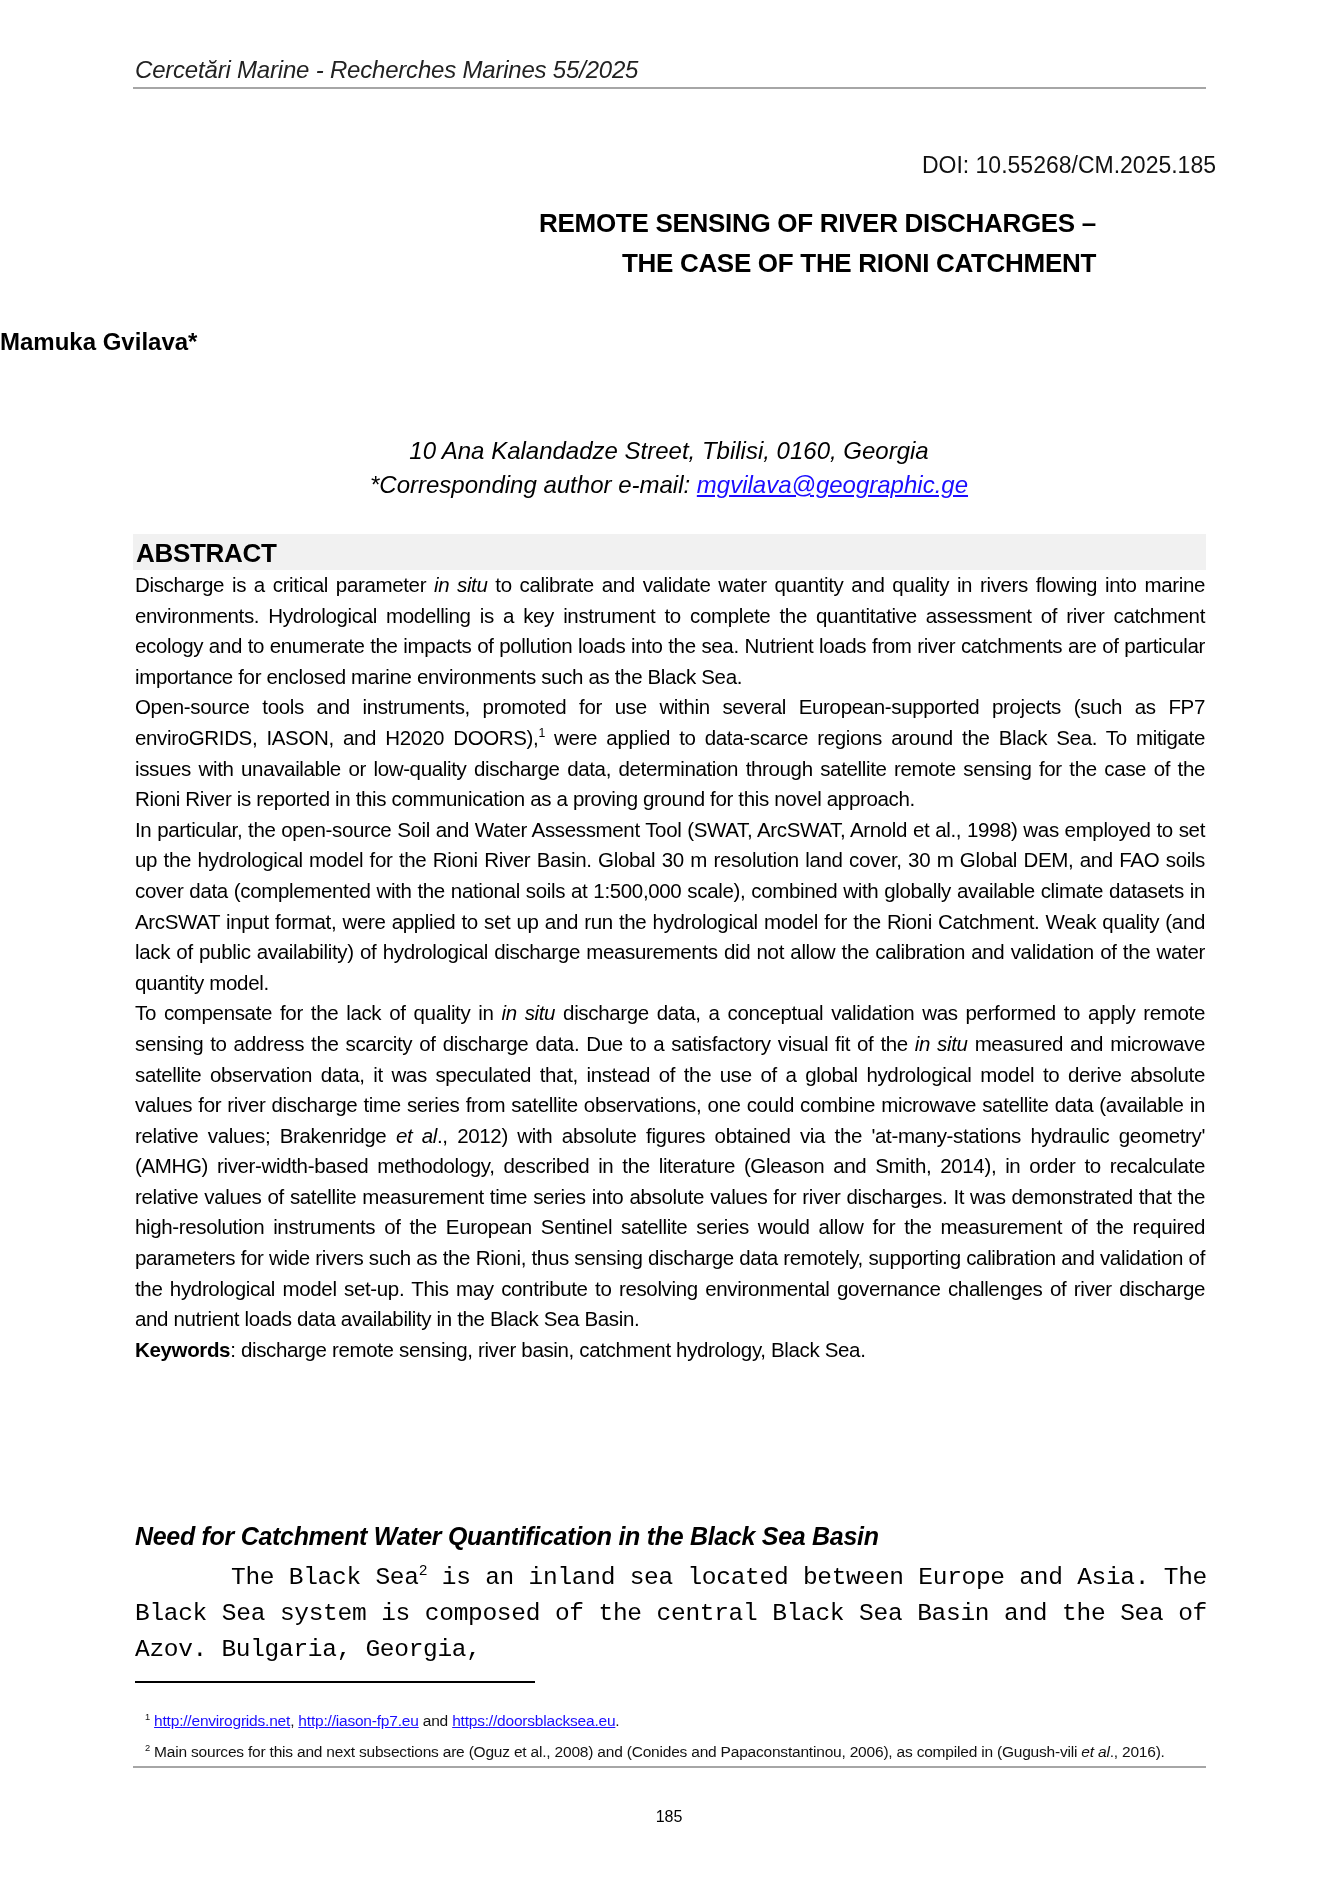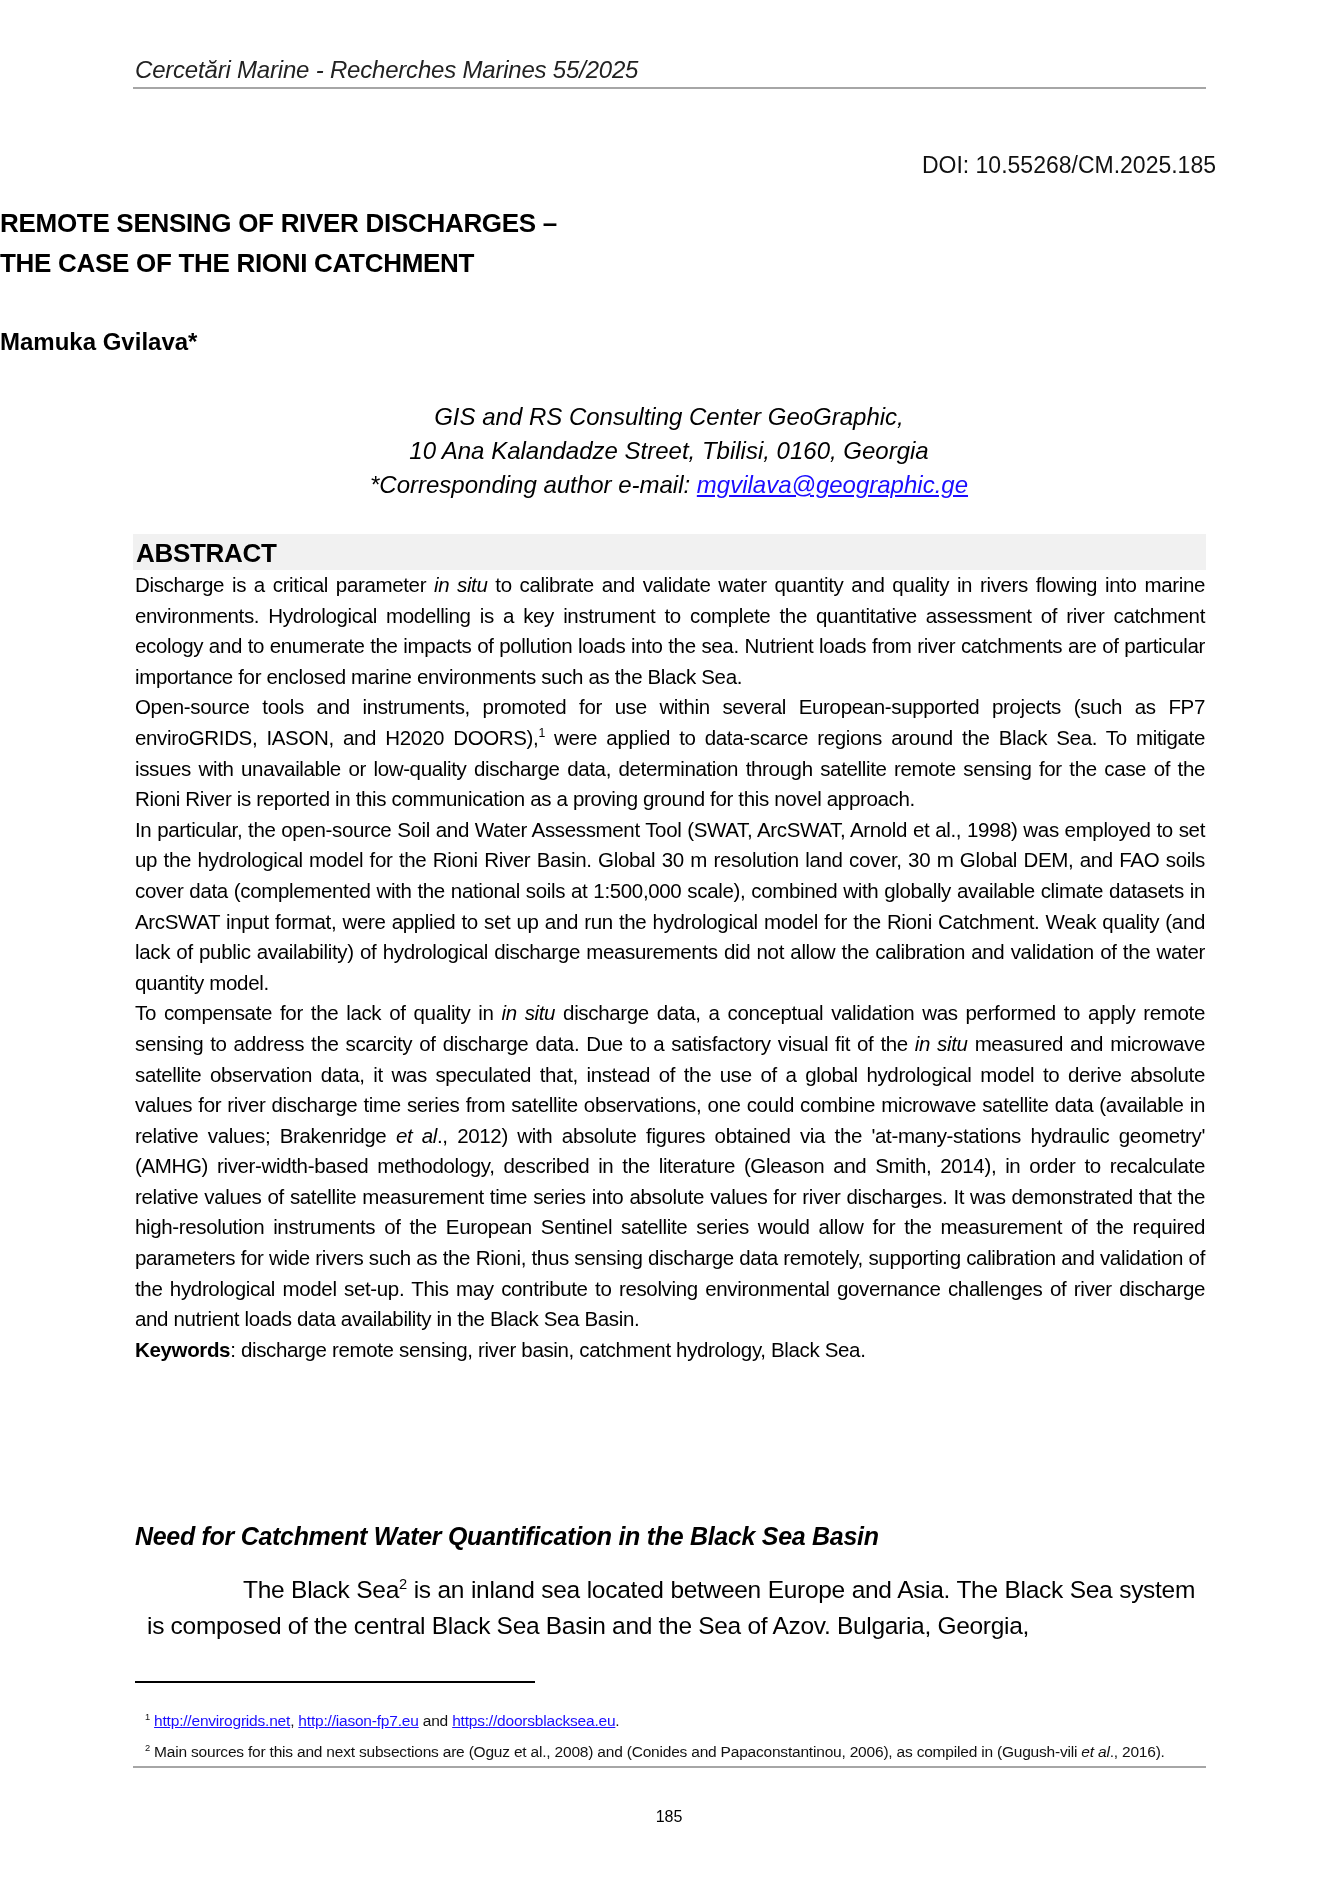--- a/index.html
+++ b/index.html
@@ -5,21 +5,21 @@
   html, body { margin: 0; padding: 0; background: #ffffff; }
   body { width: 1338px; height: 1889px; position: relative; overflow: hidden;
          font-family: "Liberation Sans", sans-serif; color: #000; }
   .page { position: absolute; left: 0; top: 0; width: 1338px; height: 1889px; padding-left: 20px; }
 
   .running-head { position: absolute; left: 135px; top: 56px; font-size: 24px; font-style: italic; color: #222; letter-spacing: -0.2px; }
   .head-rule { position: absolute; left: 133px; top: 87px; width: 1073px; height: 2px; background: #a6a6a6; }
 
   .doi { position: absolute; right: 142px; top: 152px; font-size: 23px; color: #111; }
 
-  .title { position: absolute; left: 0; width: 1096px; text-align: left; font-weight: bold; font-size: 26px; letter-spacing: -0.3px; }
+  .title { position: absolute; left: 0; width: 1096px; text-align: right; font-weight: bold; font-size: 26px; letter-spacing: -0.3px; }
   .title.l1 { top: 208px; }
   .title.l2 { top: 248px; }
 
   .author { position: absolute; left: 0; width: 1338px; text-align: left; top: 328px; font-size: 24px; font-weight: bold; }
 
   .aff { position: absolute; left: 0; width: 1338px; text-align: center; font-size: 24px; font-style: italic; }
   .aff.l1 { top: 403px; }
   .aff.l2 { top: 437px; }
   .aff.l3 { top: 471px; }
   .aff a { color: #1a0dff; text-decoration: underline; }
@@ -28,21 +28,21 @@
   .section-bar span { position: absolute; left: 3px; top: 4px; font-size: 26px; font-weight: bold; letter-spacing: -0.3px; }
   .abstract-bar { top: 534px; }
   .intro-bar { top: 1484px; }
 
   .abstract { position: absolute; left: 135px; top: 570px; width: 1070px; font-size: 20.5px; line-height: 30.6px; text-align: justify; letter-spacing: -0.35px; }
   .abstract p { margin: 0; }
 
   .subhead { position: absolute; left: 135px; top: 1522px; font-size: 25px; font-style: italic; font-weight: bold; letter-spacing: -0.3px; }
 
   .intro-text { position: absolute; left: 135px; top: 1560px; width: 1072px; font-size: 24.5px; line-height: 36px; text-align: justify; letter-spacing: -0.3px; }
-  .intro-text p { margin: 12px; text-indent: 96px; }
+  .intro-text p { margin: 0; text-indent: 96px; font-family: Liberation Mono, monospace; }
 
   sup { font-size: 60%; line-height: 0; vertical-align: super; }
 
   .fn-rule { position: absolute; left: 135px; top: 1681px; width: 400px; height: 2px; background: #000; }
   .footnotes { position: absolute; left: 135px; top: 1700px; width: 1070px; font-size: 15.5px; line-height: 21px; color: #111; letter-spacing: -0.2px; }
   .footnotes p { margin: 10px; }
   .footnotes a { color: #1a0dff; text-decoration: underline; }
   .foot-rule { position: absolute; left: 133px; top: 1766px; width: 1073px; height: 2px; background: #a6a6a6; }
 
   .page-number { position: absolute; left: 0; width: 1338px; text-align: center; top: 1808px; font-size: 16px; }
@@ -55,21 +55,20 @@
   <div class="running-head">Cercetări Marine - Recherches Marines 55/2025</div>
   <div class="head-rule"></div>
 
   <div class="doi">DOI: 10.55268/CM.2025.185</div>
 
   <div class="title l1">REMOTE SENSING OF RIVER DISCHARGES –</div>
   <div class="title l2">THE CASE OF THE RIONI CATCHMENT</div>
 
   <div class="author">Mamuka Gvilava*</div>
 
-  <div class="aff l1">GIS and RS Consulting Center GeoGraphic,</div>
   <div class="aff l2">10 Ana Kalandadze Street, Tbilisi, 0160, Georgia</div>
   <div class="aff l3"><span>*Corresponding author e-mail: </span><a>mgvilava@geographic.ge</a></div>
 
   <div class="section-bar abstract-bar">
     <span>ABSTRACT</span>
   </div>
 
   <div class="abstract">
     <p><span>Discharge is a critical parameter </span><i>in situ</i><span> to calibrate and validate water quantity and quality in rivers flowing into marine environments. Hydrological modelling is a key instrument to complete the quantitative assessment of river catchment ecology and to enumerate the impacts of pollution loads into the sea. Nutrient loads from river catchments are of particular importance for enclosed marine environments such as the Black Sea.</span></p>
     <p><span>Open-source tools and instruments, promoted for use within several European-supported projects (such as FP7 enviroGRIDS, IASON, and H2020 DOORS),</span><sup>1</sup><span> were applied to data-scarce regions around the Black Sea. To mitigate issues with unavailable or low-quality discharge data, determination through satellite remote sensing for the case of the Rioni River is reported in this communication as a proving ground for this novel approach.</span></p>

